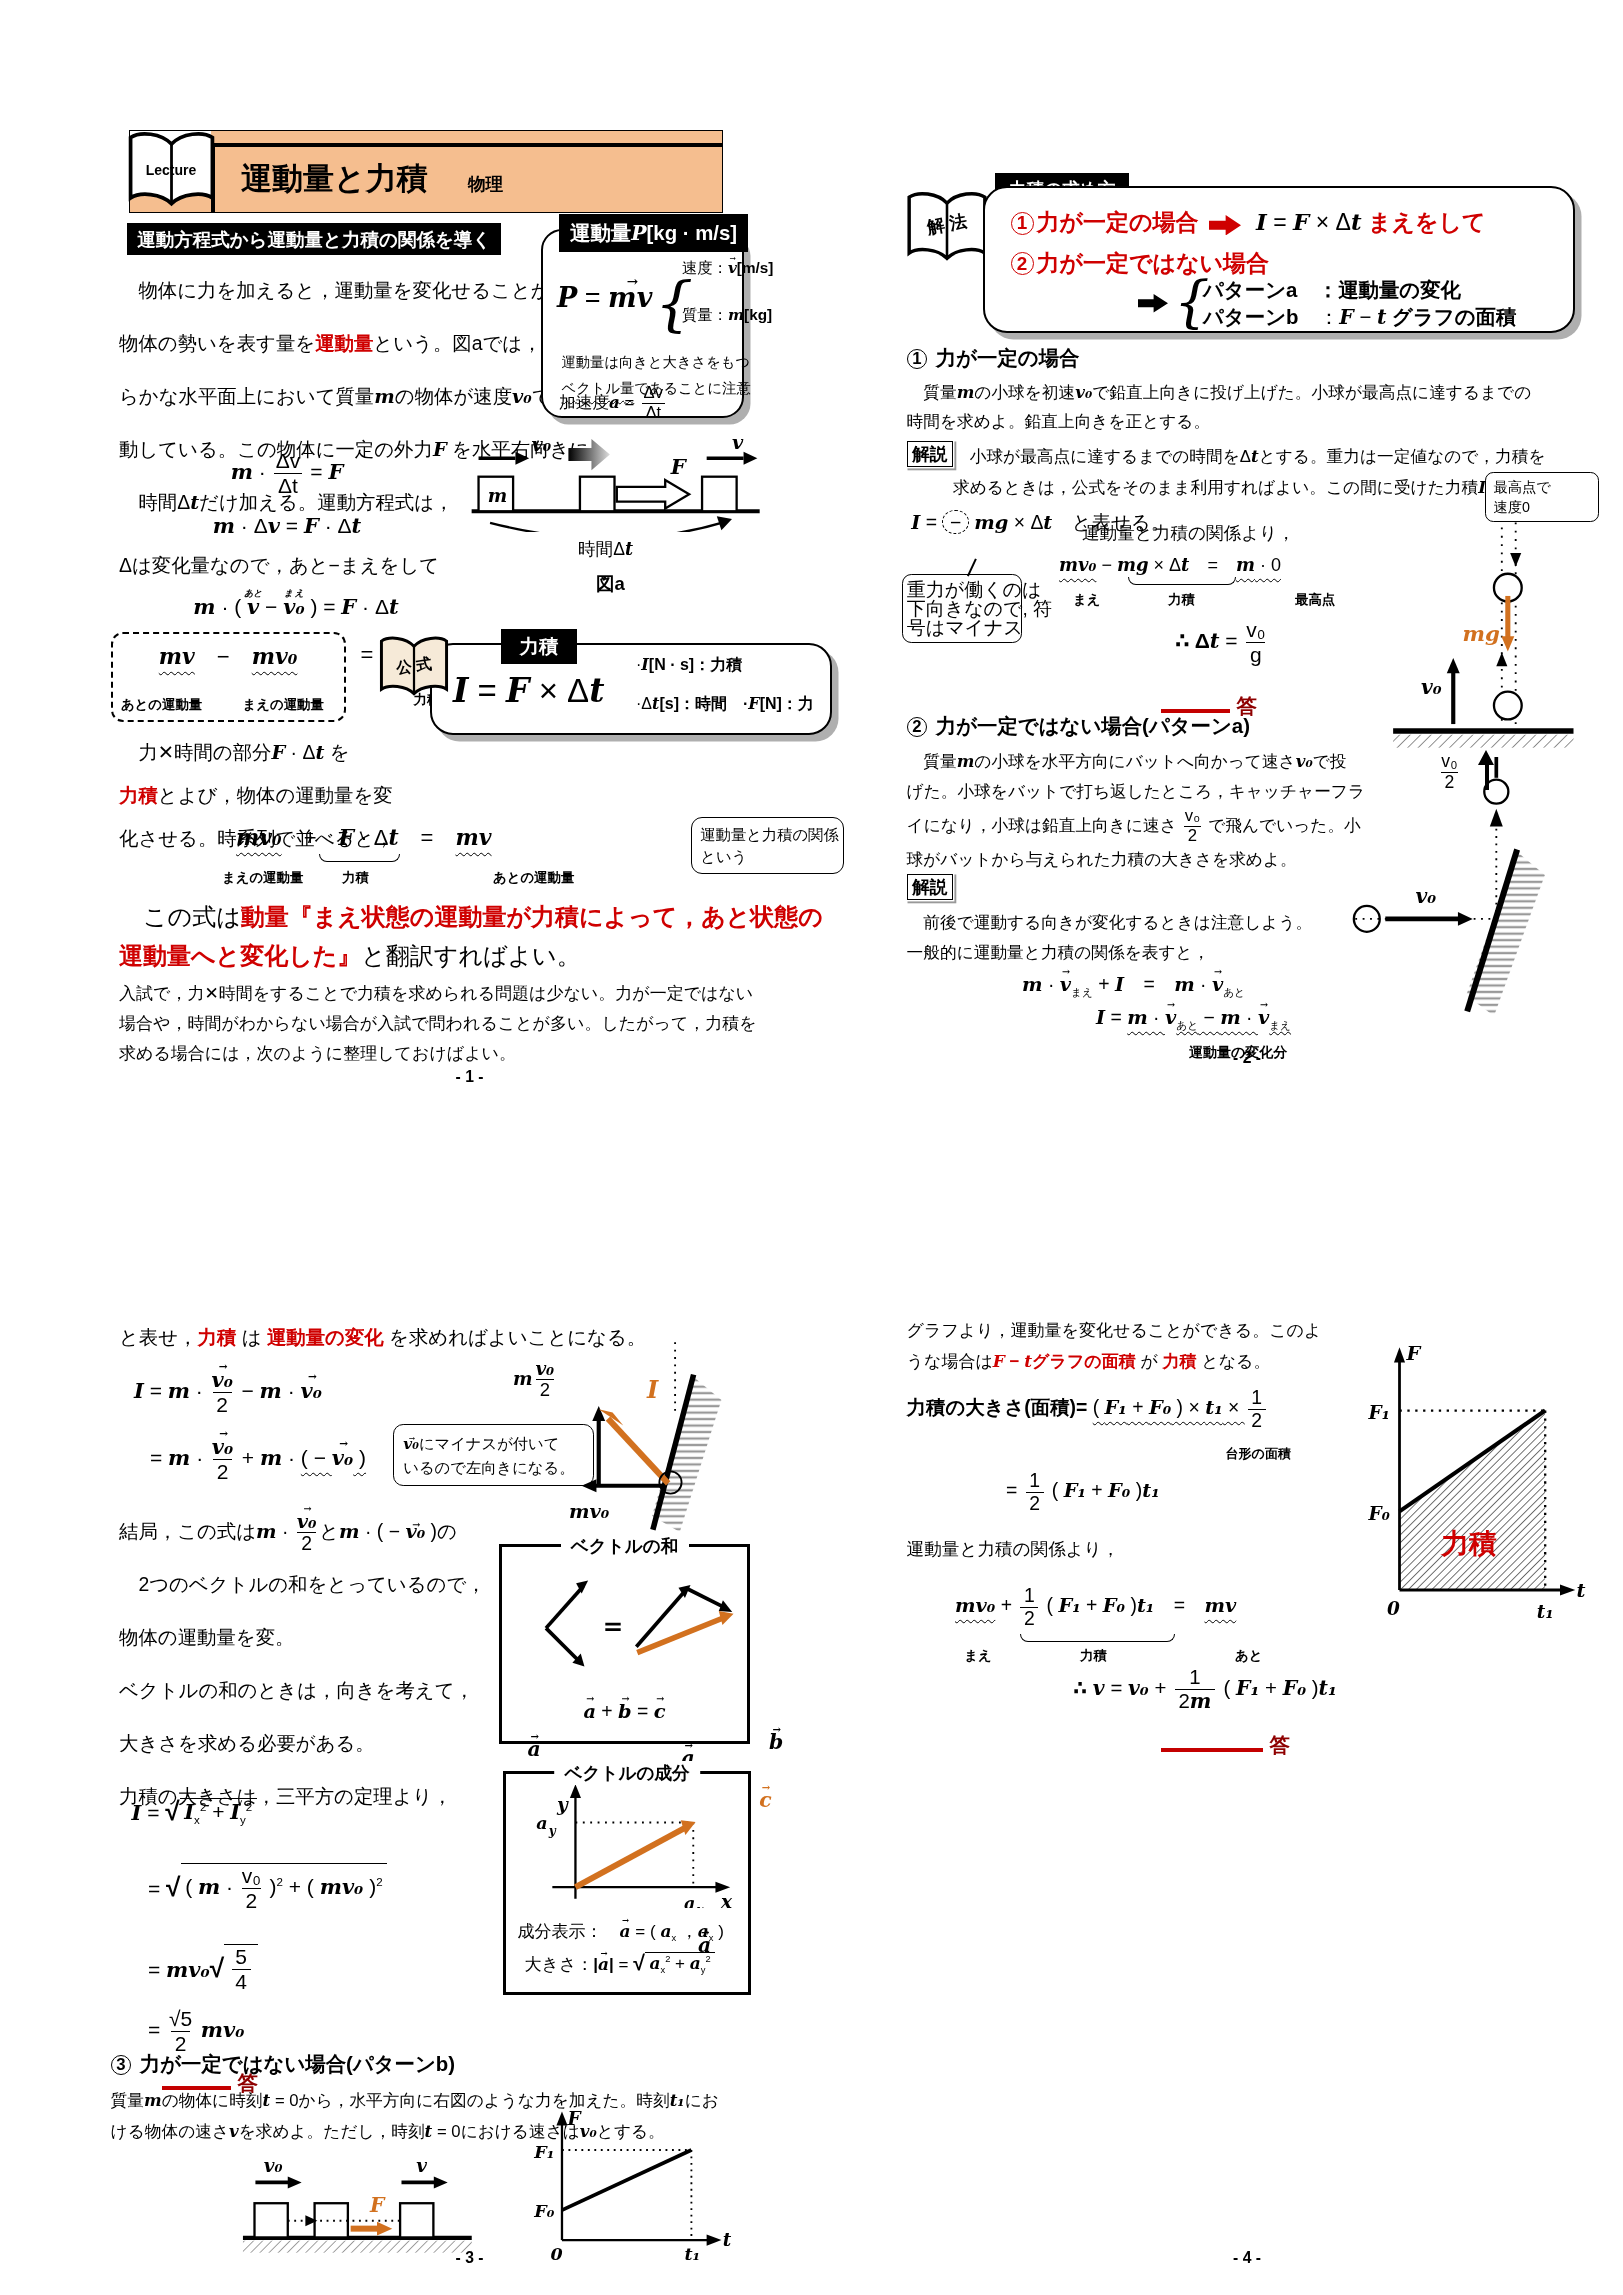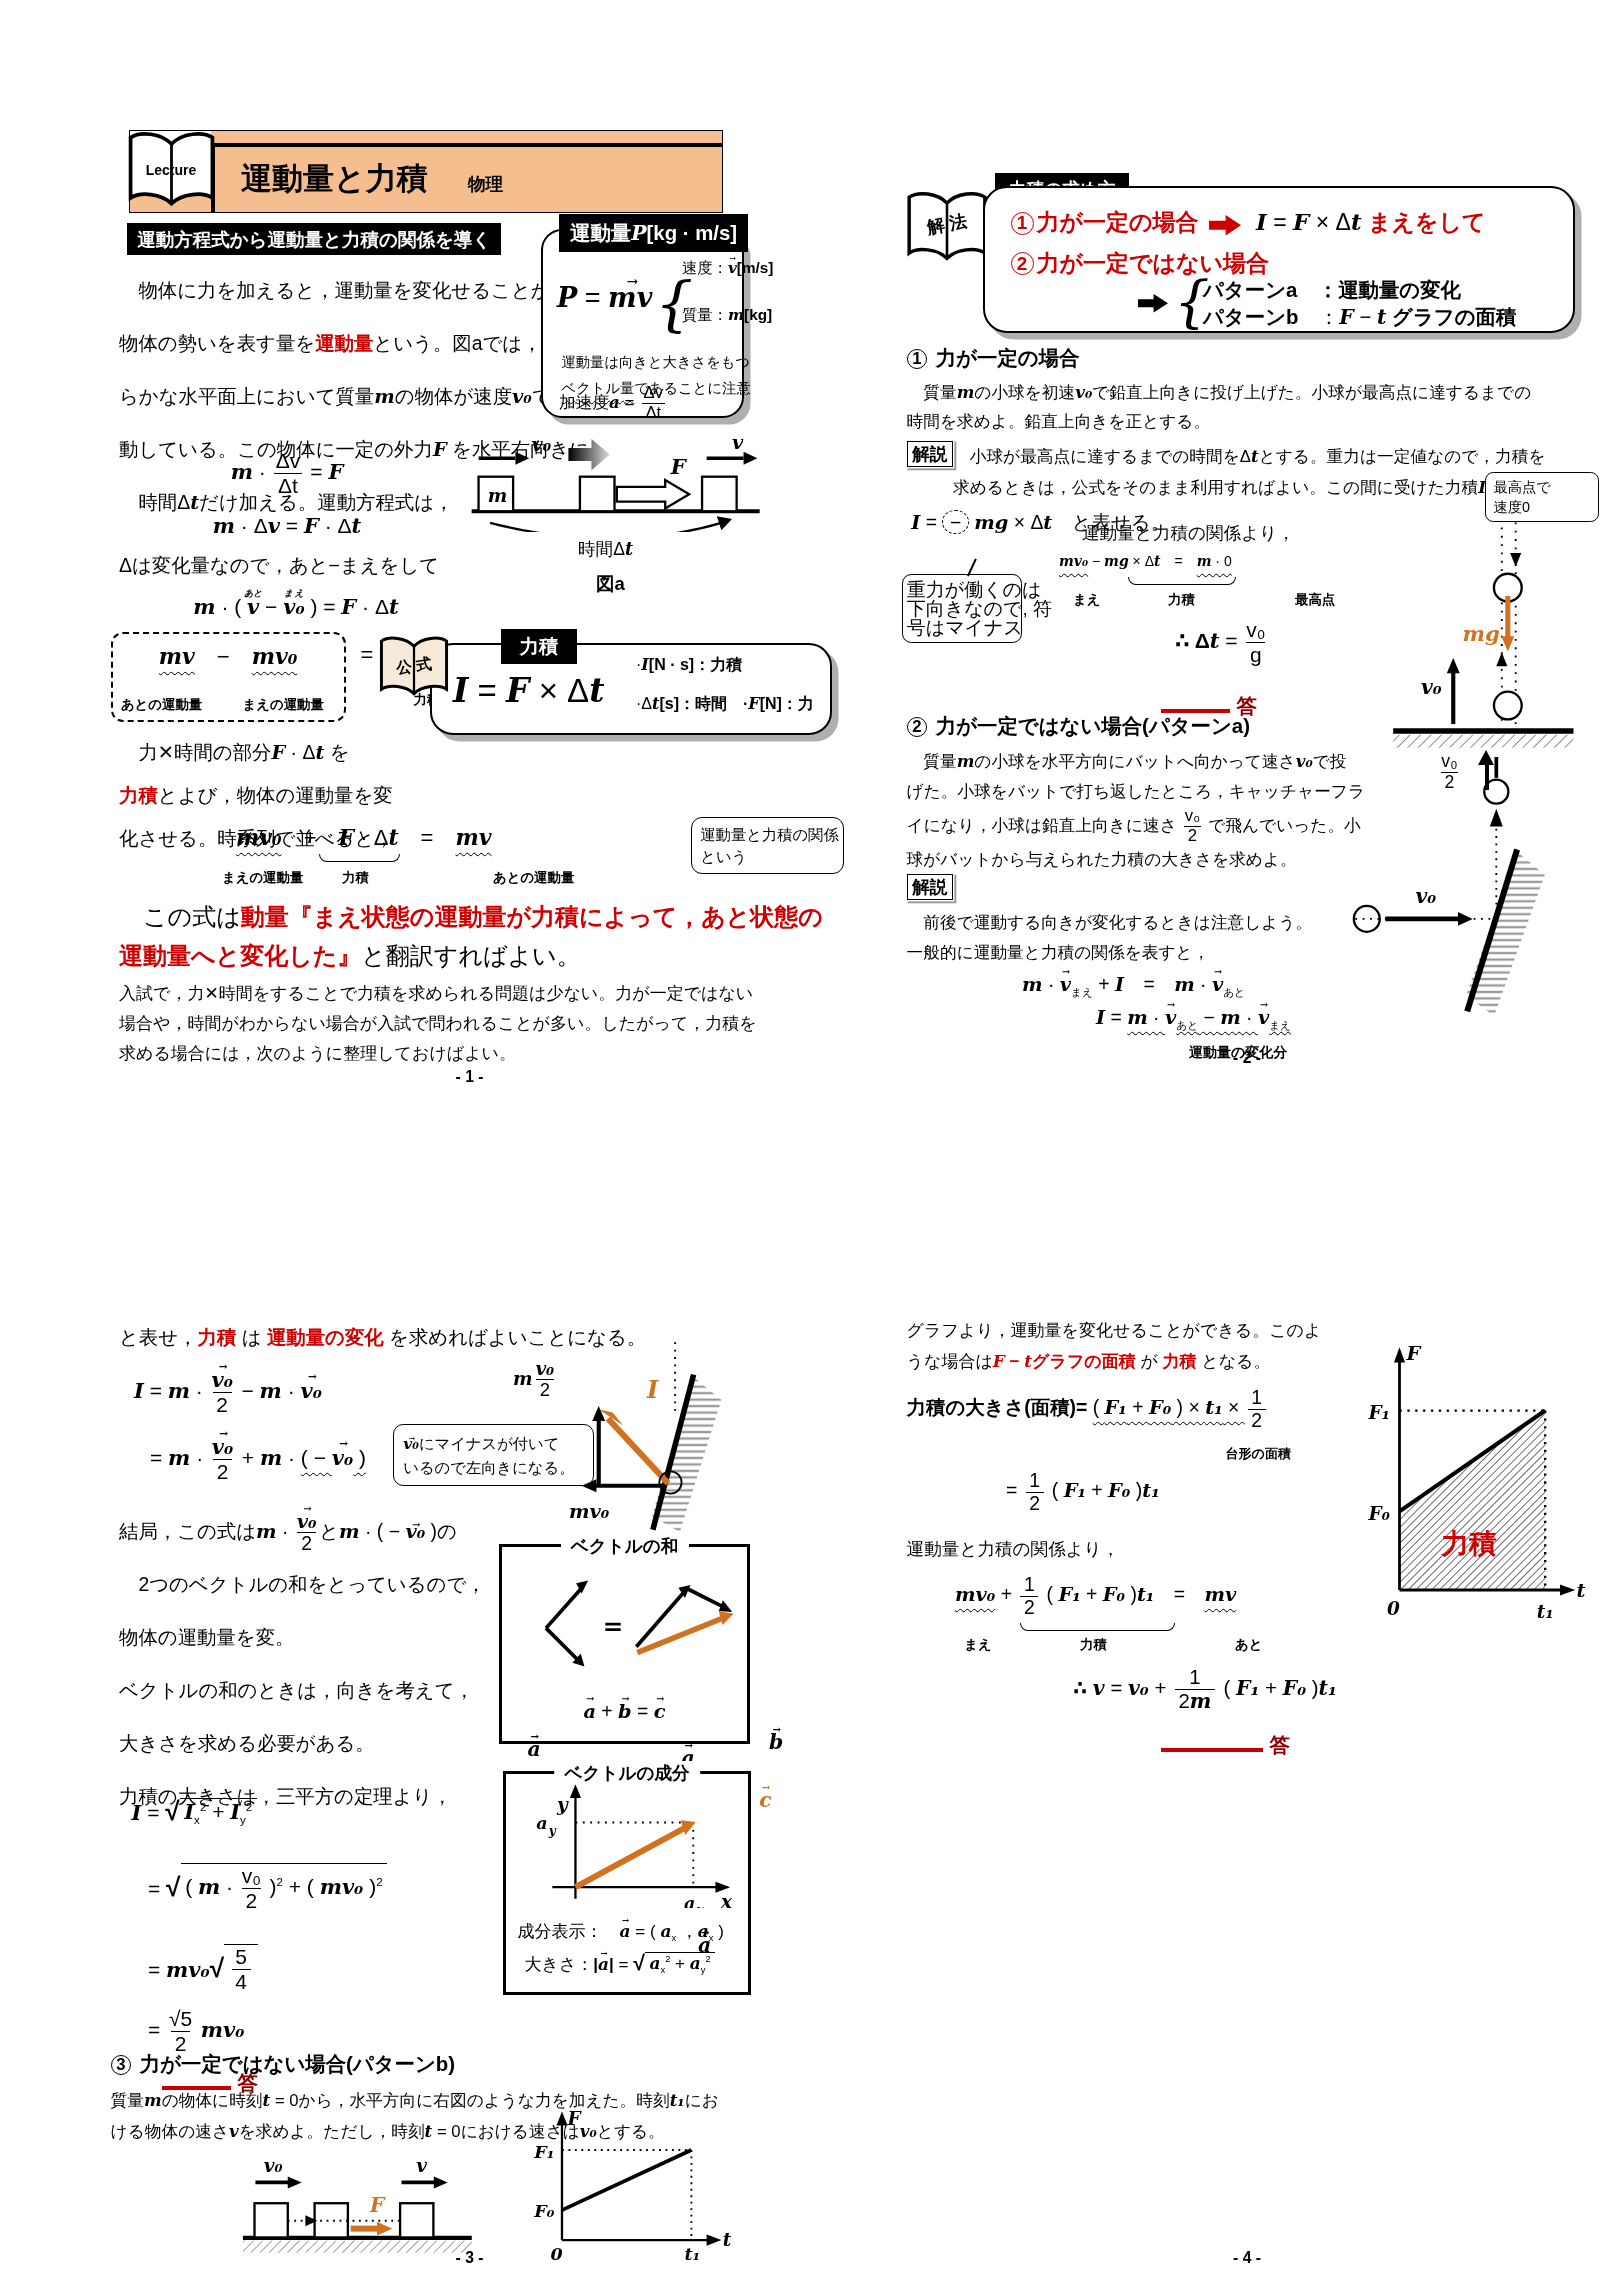--- a/index.html
+++ b/index.html
@@ -267,21 +267,21 @@
         <div class="rline"><span>下向きなので, 符</span></div>
         <div class="rline"><span>号はマイナス</span></div>
       </div>
     <div class="abs" style="left:69px;top:428px;width:1.9px;height:18.5px;background:#000;transform:rotate(25deg)"></div>
 
     <div class="abs rich" style="left:180px;top:391px;font-size:17.6px">
         <div class="rline"><span>運動量と力積の関係より，</span></div>
       </div>
 
     <div class="abs" style="left:157px;top:423px;width:370px;height:60px">
-      <div class="abs rich" style="left:0;top:0;font-size:14px">
+      <div class="abs rich" style="left:0;top:0;font-size:18px">
           <div class="rline"><span class="mi wavy">mv₀</span><span> − </span><span class="mi">mg</span><span> × Δ</span><span class="mi">t</span><span>　=　</span><span class="wavy"><span class="mi">m</span><span> · 0</span></span></div>
         </div>
       <div class="ulab" style="left:14px;top:38px">まえ</div>
       <div class="brace" style="left:69px;top:24px;width:106px"></div>
       <div class="ulab" style="left:109px;top:38px">力積</div>
       <div class="ulab" style="left:236px;top:38px">最高点</div>
     </div>
 
     <div class="abs rich" style="left:273px;top:488px;font-size:21px">
         <div class="rline"><span class="b">∴ Δ</span><span class="mi">t</span><span> = </span><span class="frac">
@@ -604,21 +604,21 @@
     <div class="abs rich" style="left:104px;top:183px;font-size:19.4px">
         <div class="rline"><span>= </span><span class="frac">
             <span class="num">1</span>
             <span class="den">2</span>
           </span><span> ( </span><span class="mi">F₁</span><span> + </span><span class="mi">F₀</span><span> )</span><span class="mi">t₁</span></div>
       </div>
     <div class="abs rich" style="left:4.6px;top:250px;font-size:17.6px">
         <div class="rline"><span>運動量と力積の関係より，</span></div>
       </div>
 
-    <div class="abs" style="left:53px;top:287px;width:463px;height:83px">
+    <div class="abs" style="left:53px;top:298px;width:463px;height:83px">
       <div class="abs rich" style="left:0;top:0;font-size:19.4px">
           <div class="rline"><span class="mi wavy">mv₀</span><span> + </span><span><span class="frac">
                 <span class="num">1</span>
                 <span class="den">2</span>
               </span><span> ( </span><span class="mi">F₁</span><span> + </span><span class="mi">F₀</span><span> )</span><span class="mi">t₁</span></span><span>　=　</span><span class="mi wavy">mv</span></div>
         </div>
       <div class="ulab" style="left:9.3px;top:62px">まえ</div>
       <div class="brace" style="left:65px;top:49px;width:153px"></div>
       <div class="ulab" style="left:125px;top:62px">力積</div>
       <div class="ulab" style="left:280px;top:62px">あと</div>

